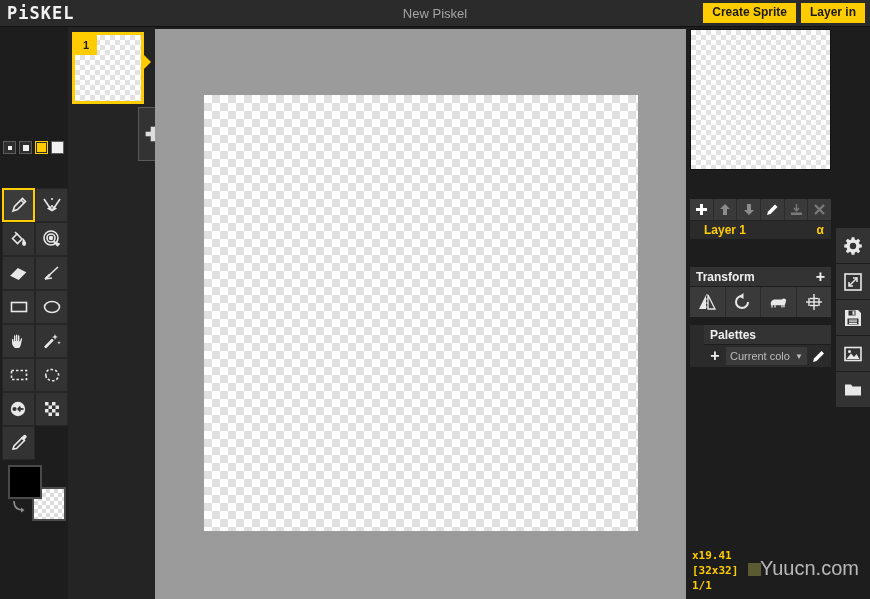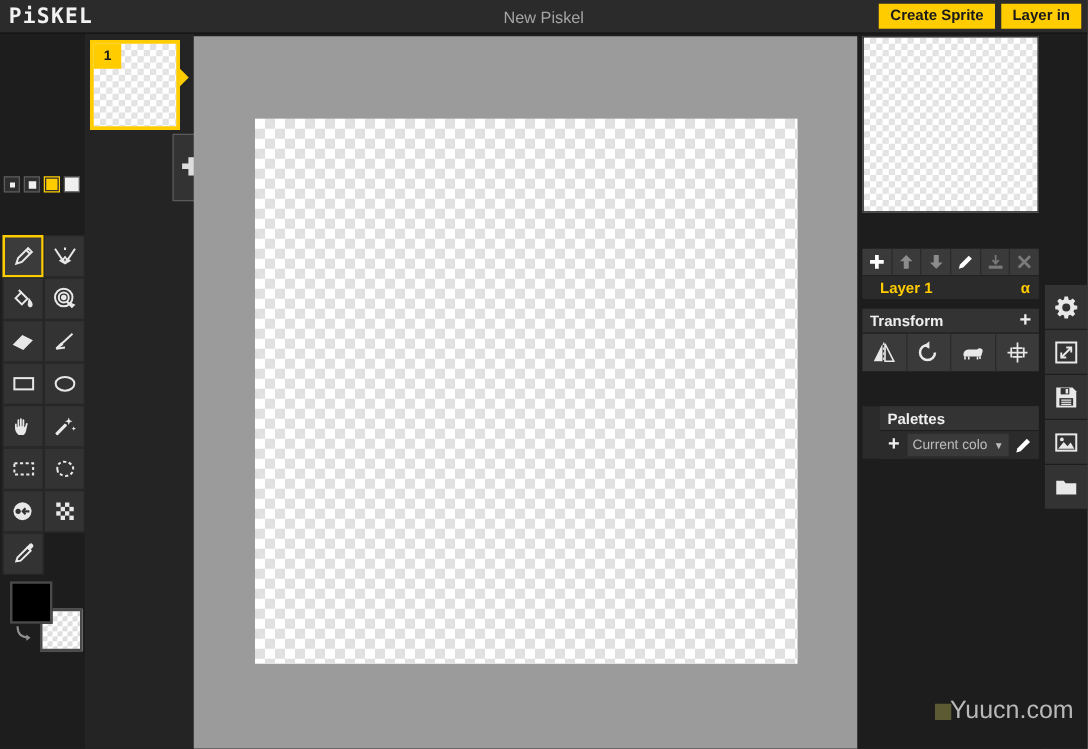--- a/index.html
+++ b/index.html
@@ -495,21 +495,21 @@
             <path d="M2 2 L11 11 M11 2 L2 11" stroke="#7a7a7a" stroke-width="2.2" fill="none"></path>
             </svg>
         </div>
       </div>
       <div class="layer-row">
         <div class="layer-name">Layer 1</div>
         <div class="layer-alpha">α</div>
       </div>
     </div>
 
-    <div class="panel" style="top:220px;">
+    <div class="panel" style="top:240px;">
       <div class="panel-head">
         <div class="panel-title">Transform</div>
         <div class="act" style="color:#efefef;font-size:16px;font-weight:bold;line-height:14px;">+</div>
       </div>
       <div class="btnrow" style="height:30px;">
         <div class="b">
           <svg width="22" height="20" viewBox="0 0 22 20">
             <path d="M10 3 L10 17 L3 17 Z" fill="#e8e8e8"></path>
             <path d="M12 3 L12 17 L19 17 Z" fill="none" stroke="#e8e8e8" stroke-width="1.3"></path>
             <path d="M11 2 L11 18" stroke="#e8e8e8" stroke-width="1" stroke-dasharray="2 2"></path>
@@ -555,20 +555,25 @@
           <span class="caret">▼</span>
         </div>
         <div class="pal-edit">
           <svg width="14" height="14" viewBox="0 0 14 14">
             <path d="M1 13 L2 9.5 L9.5 2 L12 4.5 L4.5 12 Z" fill="#fff"></path>
             </svg>
         </div>
       </div>
     </div>
 
+    <div class="status">
+      <div>x19.41</div>
+      <div>[32x32]</div>
+      <div>1/1</div>
+    </div>
   </div>
 
   <div class="watermark-sq"></div>
   <div class="watermark">Yuucn.com</div>
 
   <div class="rail">
     <div class="ritem">
       <svg width="20" height="20" viewBox="0 0 20 20">
           <g fill="#e8e8e8">
         <path d="M10 1.2 L11.4 1.2 L11.8 3.6 L13.2 4.2 L15.2 2.8 L17.2 4.8 L15.8 6.8

